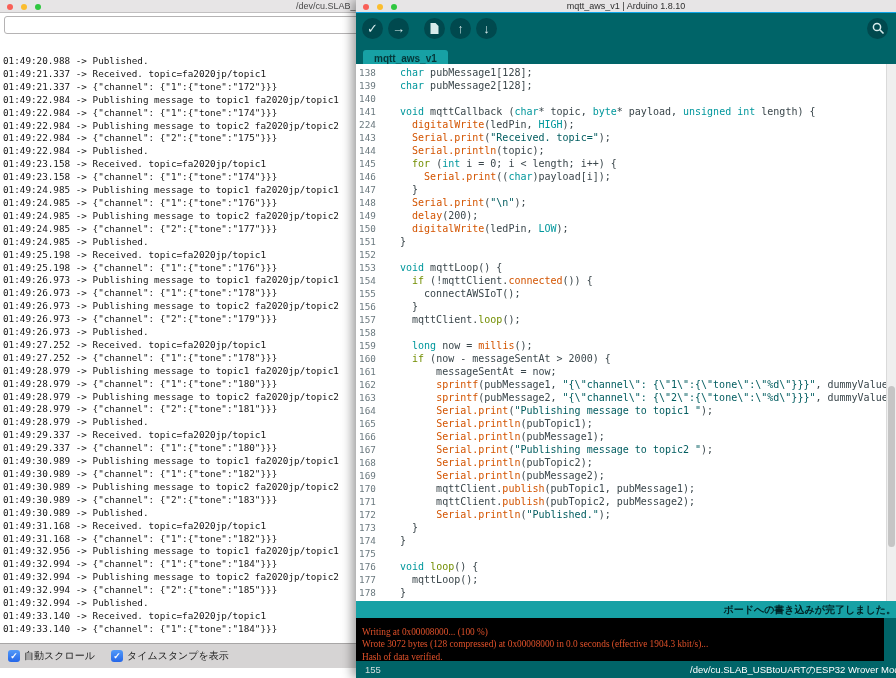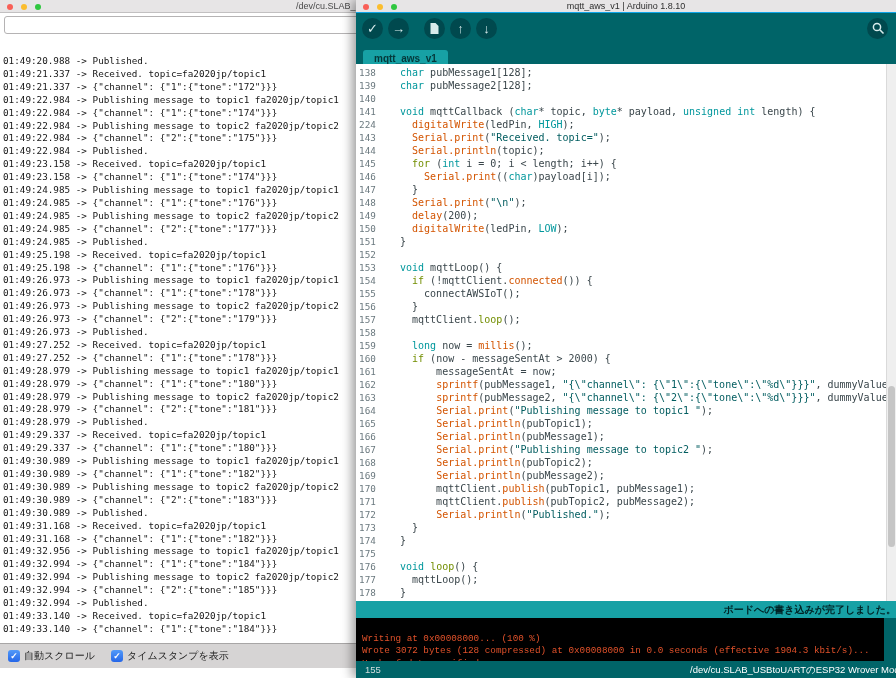--- a/index.html
+++ b/index.html
@@ -38,21 +38,21 @@
          color:#04383a; font-size:10px; font-weight:bold; line-height:18px; padding:0 11px; }
   .editor { position:absolute; left:0; top:64px; right:0; height:537px; background:#fff; overflow:hidden; padding-top:2px; }
   .code-row { height:13px; line-height:13px; font-family:"DejaVu Sans Mono", monospace; font-size:10px; white-space:pre; display:flex; }
   .gutter { flex:none; width:44px; text-align:center; padding-right:21px; color:#6b797f; font-size:9.3px; }
   .tok-p { color:#3a464b; } .tok-t { color:#00979C; } .tok-c { color:#728E00; } .tok-f { color:#D35400; } .tok-s { color:#005C5F; }
   .ed-scrollbar { position:absolute; right:0; top:64px; width:10px; height:537px; background:#efefef; border-left:1px solid #dadada; }
   .ed-thumb { position:absolute; left:1px; right:1px; top:60%; height:30%; background:#c5c5c5; border-radius:5px; }
   .status-strip { position:absolute; left:0; top:601px; right:0; height:17px; background:#17A1A5; color:#002325;
                   font-size:10px; font-weight:bold; line-height:17px; padding-left:7px;text-align:right; }
   .console { position:absolute; left:0; top:618px; right:12px; height:43px; background:#000; overflow:hidden;
-             padding:15px 0 0 6px; font-family:Liberation Mono, monospace; font-size:9.3px; line-height:12.4px; white-space:pre; }
+             padding:8px 0 0 6px; font-family:Liberation Serif, serif; font-size:9.3px; line-height:12.4px; white-space:pre; }
   .con-line { color:#e0512a; }
   .statusbar { position:absolute; left:0; top:661px; right:0; height:17px; background:#006468; overflow:hidden; }
   .sb-line { position:absolute; left:9px; top:0; line-height:17px; font-size:9.5px; color:#d3dede; }
   .sb-board { position:absolute; left:334px; top:0; line-height:17px; font-size:9.5px; color:#ffffff; white-space:nowrap; }
 </style>
 </head>
 <body>
 
 <div class="screen">
 

